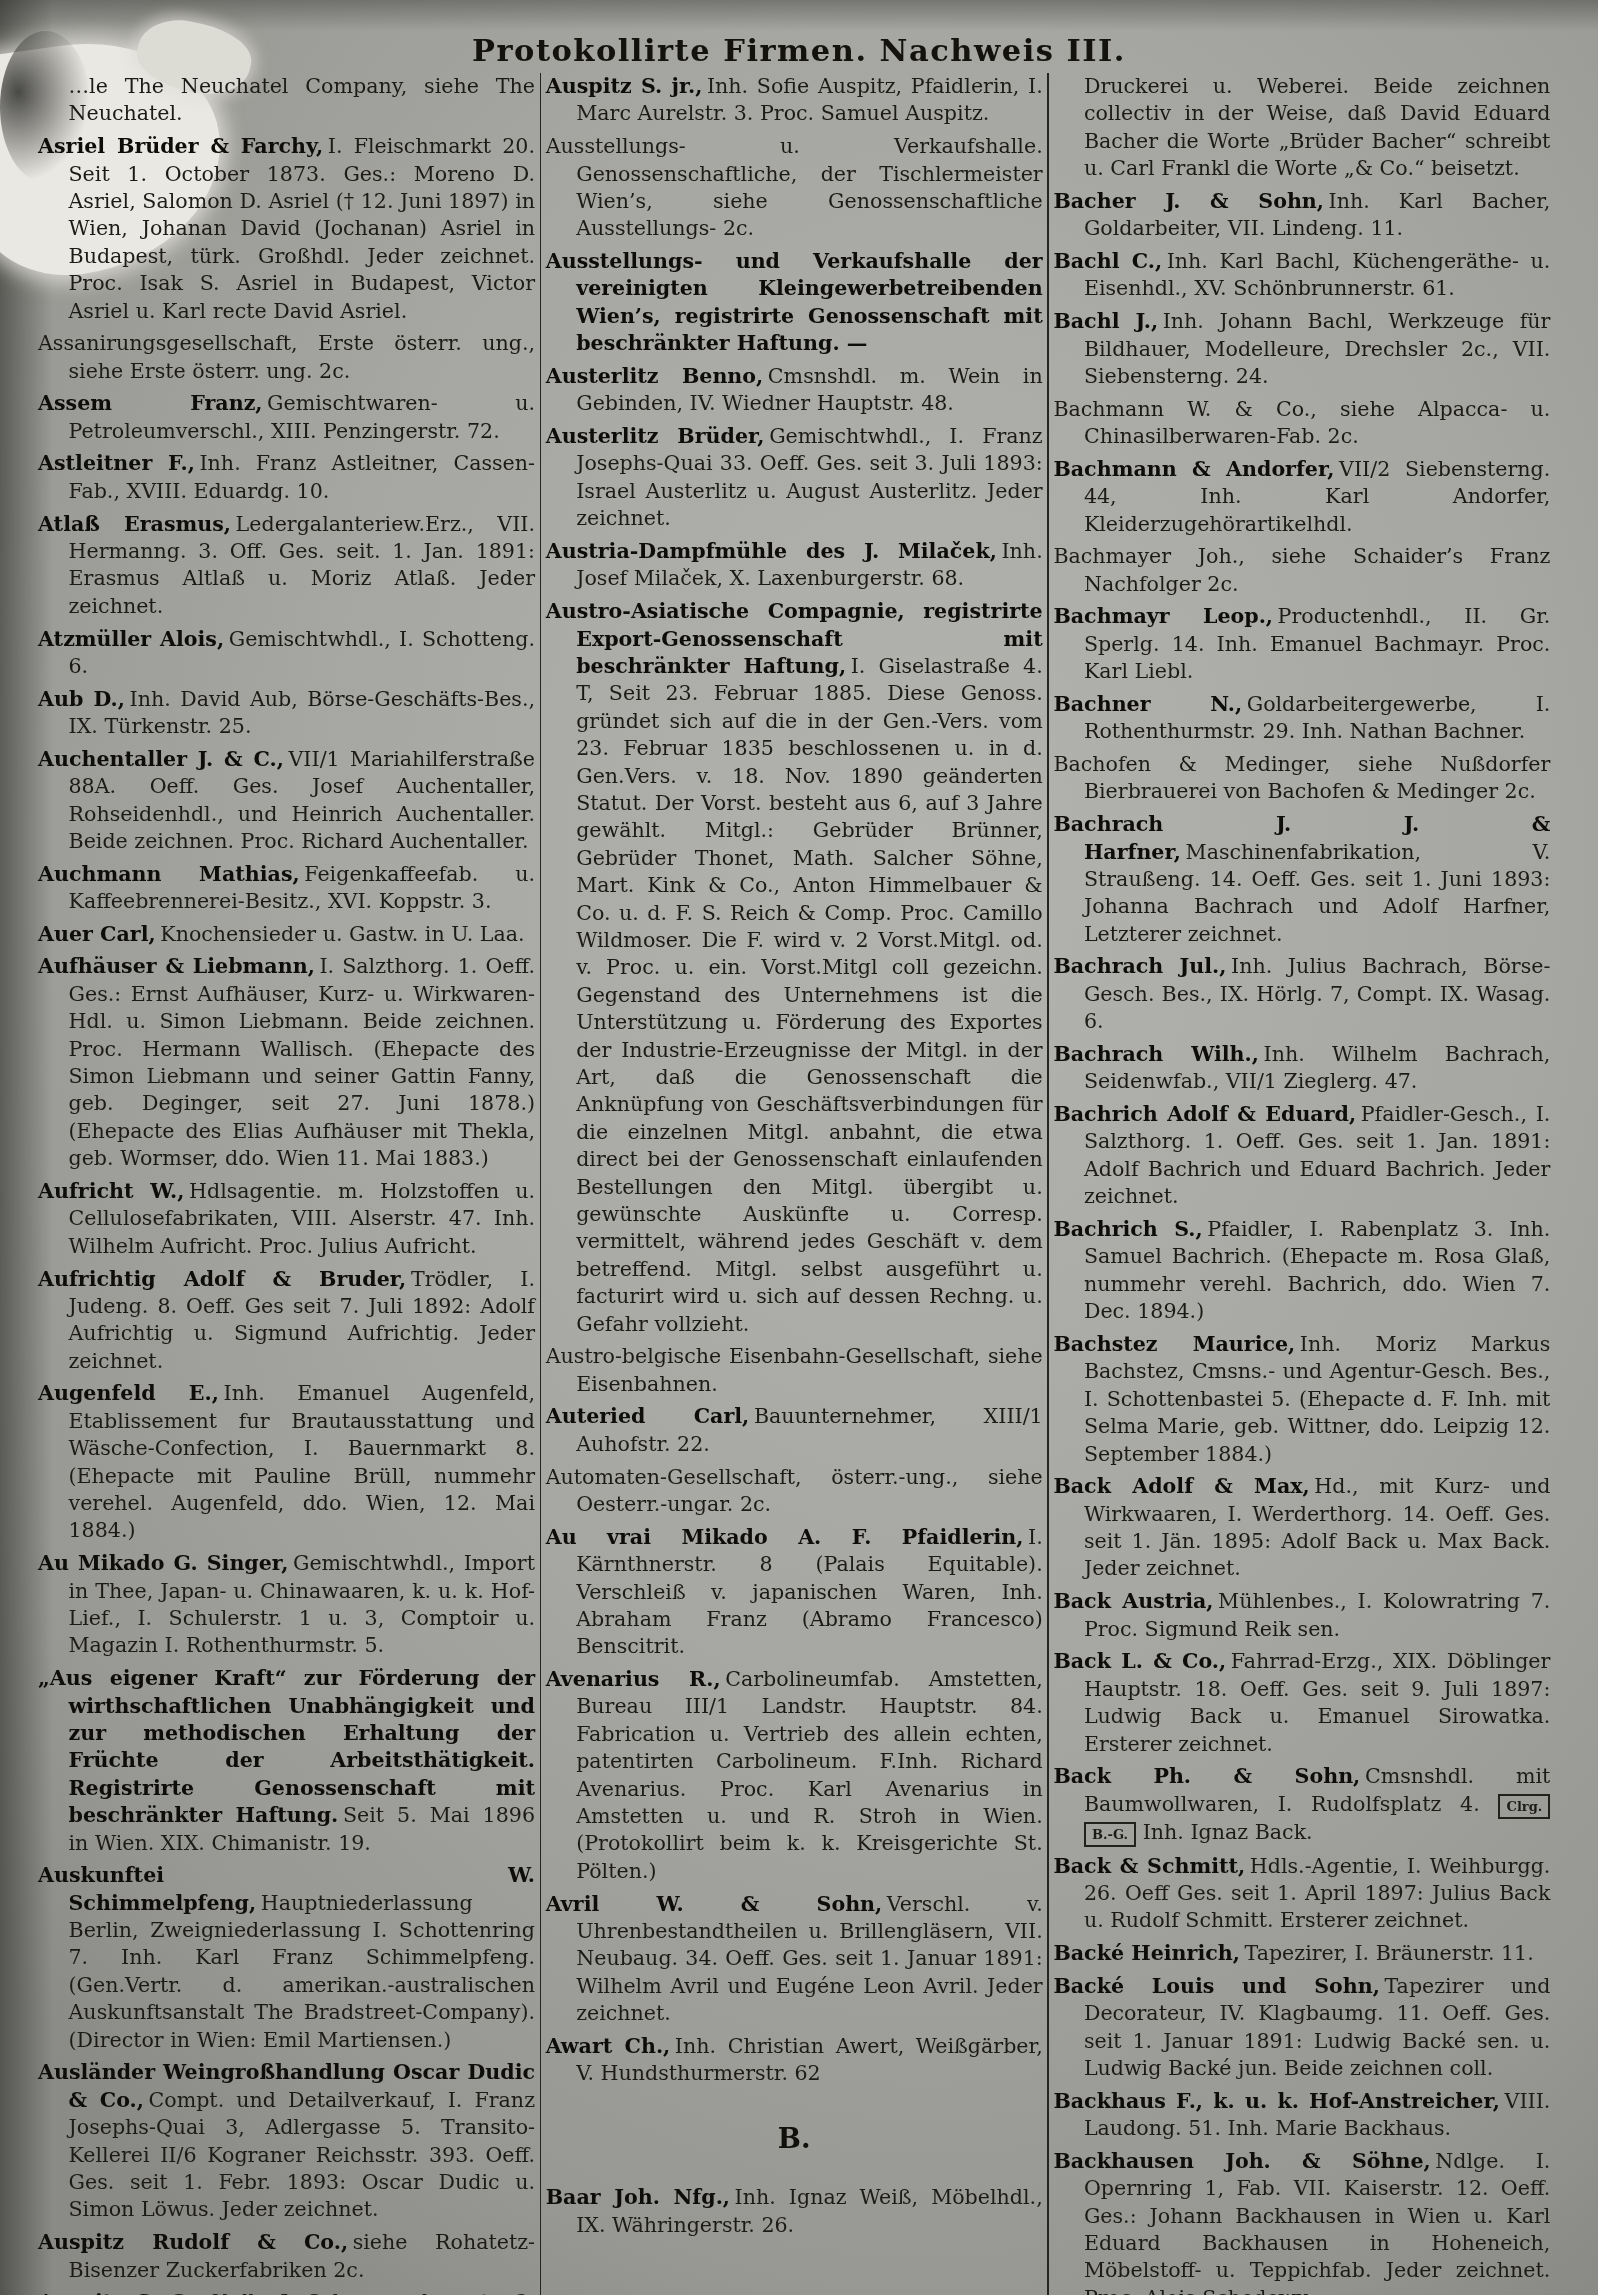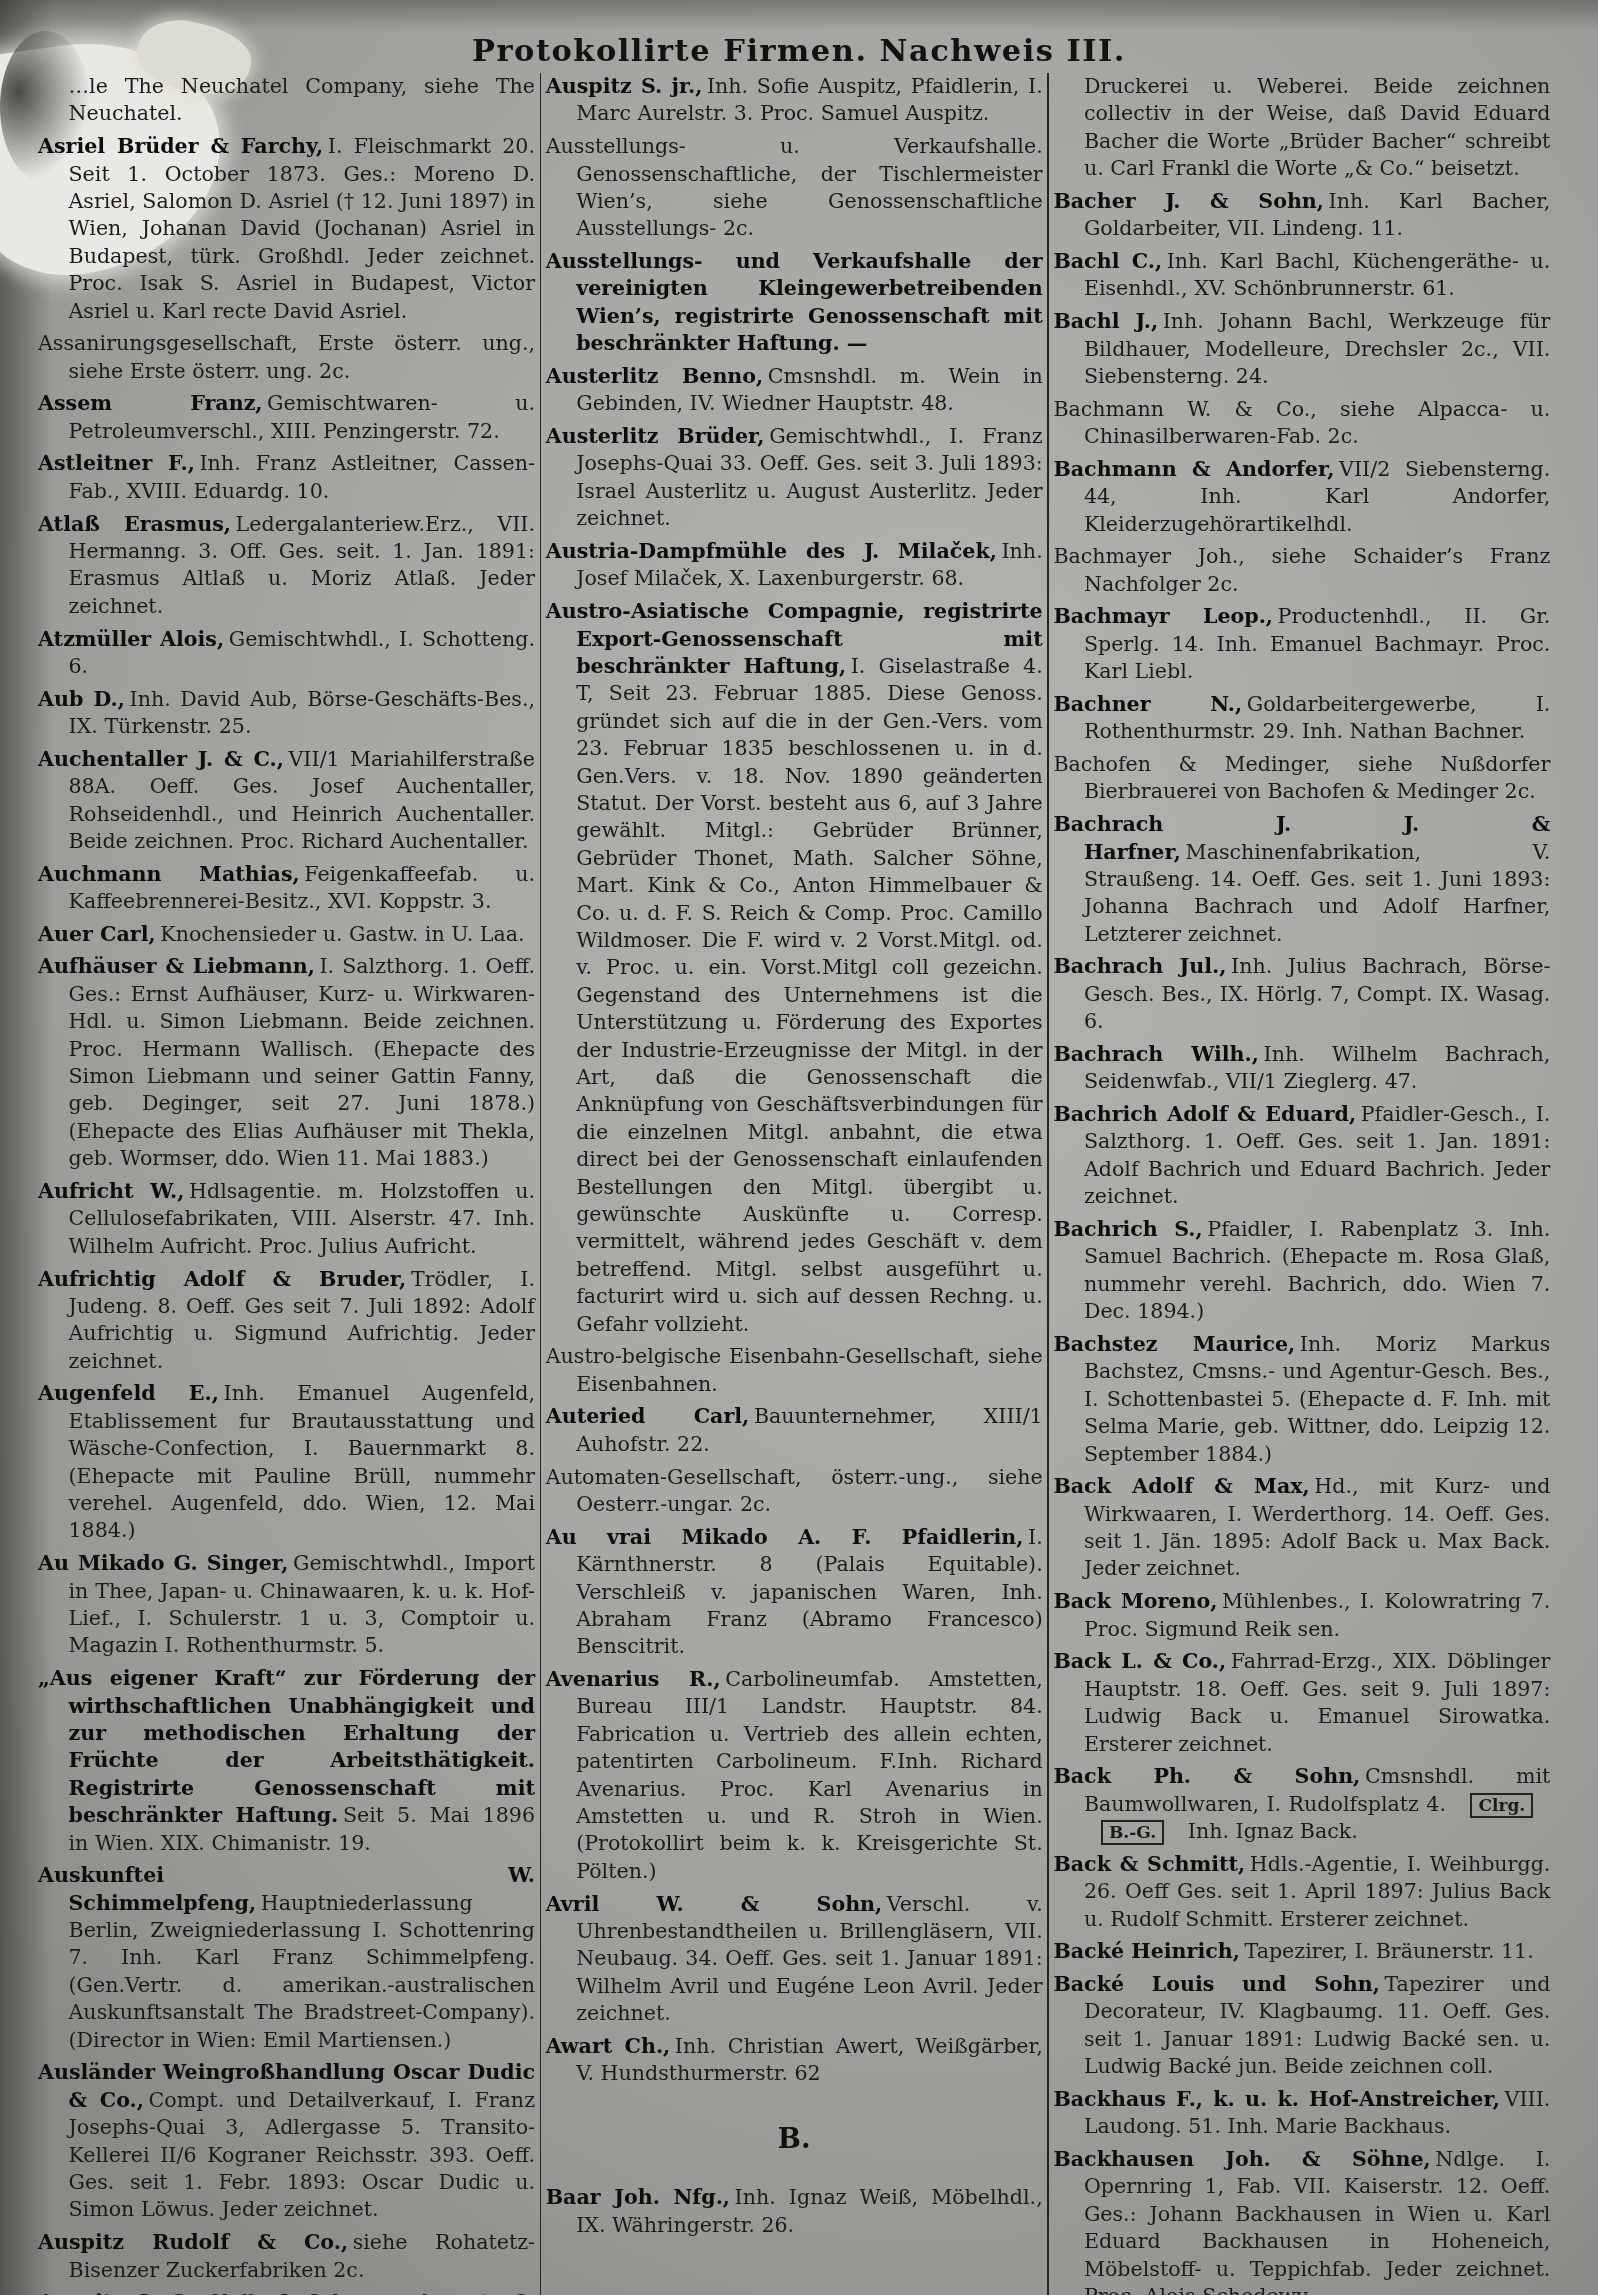--- a/index.html
+++ b/index.html
@@ -63,22 +63,22 @@
   }
   .entry.cont{padding-left:30.5px;text-indent:0;}
   .nm{font-weight:700;color:#0f0d09;margin-right:4.6px;}
   .sect{
     text-align:center;font-weight:700;font-size:27.4px;
     margin:34px 0 30.5px 0;color:#12100b;
     text-indent:0;
   }
   .badge{
     display:inline-block;border:2.3px solid #23211c;
-    padding:0 6.1px;margin:0 17px;
-    font-weight:700;font-size:17px;line-height:21.3px;
+    padding:0 6.1px;margin:0 0;
+    font-weight:700;font-size:13px;line-height:21.3px;
     text-indent:0;vertical-align:baseline;
   }
 </style>
 </head>
 <body>
 
 <div class="page">
   <div class="top-shadow"></div>
   <div class="edge-shadow"></div>
   <div class="tear"></div>
@@ -145,21 +145,21 @@
         <p class="entry"><b class="nm">Bachmayr Leop.,</b><span class="tx">Productenhdl., II. Gr. Sperlg. 14. Inh. Emanuel Bachmayr. Proc. Karl Liebl.</span></p>
         <p class="entry"><b class="nm">Bachner N.,</b><span class="tx">Goldarbeitergewerbe, I. Rothenthurmstr. 29. Inh. Nathan Bachner.</span></p>
         <p class="entry"><span class="tx">Bachofen &amp; Medinger, siehe Nußdorfer Bierbrauerei von Bachofen &amp; Medinger 2c.</span></p>
         <p class="entry"><b class="nm">Bachrach J. J. &amp; Harfner,</b><span class="tx">Maschinenfabrikation, V. Straußeng. 14. Oeff. Ges. seit 1. Juni 1893: Johanna Bachrach und Adolf Harfner, Letzterer zeichnet.</span></p>
         <p class="entry"><b class="nm">Bachrach Jul.,</b><span class="tx">Inh. Julius Bachrach, Börse-Gesch. Bes., IX. Hörlg. 7, Compt. IX. Wasag. 6.</span></p>
         <p class="entry"><b class="nm">Bachrach Wilh.,</b><span class="tx">Inh. Wilhelm Bachrach, Seidenwfab., VII/1 Zieglerg. 47.</span></p>
         <p class="entry"><b class="nm">Bachrich Adolf &amp; Eduard,</b><span class="tx">Pfaidler-Gesch., I. Salzthorg. 1. Oeff. Ges. seit 1. Jan. 1891: Adolf Bachrich und Eduard Bachrich. Jeder zeichnet.</span></p>
         <p class="entry"><b class="nm">Bachrich S.,</b><span class="tx">Pfaidler, I. Rabenplatz 3. Inh. Samuel Bachrich. (Ehepacte m. Rosa Glaß, nummehr verehl. Bachrich, ddo. Wien 7. Dec. 1894.)</span></p>
         <p class="entry"><b class="nm">Bachstez Maurice,</b><span class="tx">Inh. Moriz Markus Bachstez, Cmsns.- und Agentur-Gesch. Bes., I. Schottenbastei 5. (Ehepacte d. F. Inh. mit Selma Marie, geb. Wittner, ddo. Leipzig 12. September 1884.)</span></p>
         <p class="entry"><b class="nm">Back Adolf &amp; Max,</b><span class="tx">Hd., mit Kurz- und Wirkwaaren, I. Werderthorg. 14. Oeff. Ges. seit 1. Jän. 1895: Adolf Back u. Max Back. Jeder zeichnet.</span></p>
-        <p class="entry"><b class="nm">Back Moreno,</b><span class="tx">Mühlenbes., I. Kolowratring 7. Proc. Sigmund Reik sen.</span></p>
+        <p class="entry"><b class="nm">Back Austria,</b><span class="tx">Mühlenbes., I. Kolowratring 7. Proc. Sigmund Reik sen.</span></p>
         <p class="entry"><b class="nm">Back L. &amp; Co.,</b><span class="tx">Fahrrad-Erzg., XIX. Döblinger Hauptstr. 18. Oeff. Ges. seit 9. Juli 1897: Ludwig Back u. Emanuel Sirowatka. Ersterer zeichnet.</span></p>
         <p class="entry"><b class="nm">Back Ph. &amp; Sohn,</b><span class="tx">Cmsnshdl. mit Baumwollwaren, I. Rudolfsplatz 4. <span class="badge">Clrg.</span><span class="badge">B.-G.</span> Inh. Ignaz Back.</span></p>
         <p class="entry"><b class="nm">Back &amp; Schmitt,</b><span class="tx">Hdls.-Agentie, I. Weihburgg. 26. Oeff Ges. seit 1. April 1897: Julius Back u. Rudolf Schmitt. Ersterer zeichnet.</span></p>
         <p class="entry"><b class="nm">Backé Heinrich,</b><span class="tx">Tapezirer, I. Bräunerstr. 11.</span></p>
         <p class="entry"><b class="nm">Backé Louis und Sohn,</b><span class="tx">Tapezirer und Decorateur, IV. Klagbaumg. 11. Oeff. Ges. seit 1. Januar 1891: Ludwig Backé sen. u. Ludwig Backé jun. Beide zeichnen coll.</span></p>
         <p class="entry"><b class="nm">Backhaus F., k. u. k. Hof-Anstreicher,</b><span class="tx">VIII. Laudong. 51. Inh. Marie Backhaus.</span></p>
         <p class="entry"><b class="nm">Backhausen Joh. &amp; Söhne,</b><span class="tx">Ndlge. I. Opernring 1, Fab. VII. Kaiserstr. 12. Oeff. Ges.: Johann Backhausen in Wien u. Karl Eduard Backhausen in Hoheneich, Möbelstoff- u. Teppichfab. Jeder zeichnet. Proc. Alois Schedewy.</span></p>
       </div>
   </div>
 </div>

